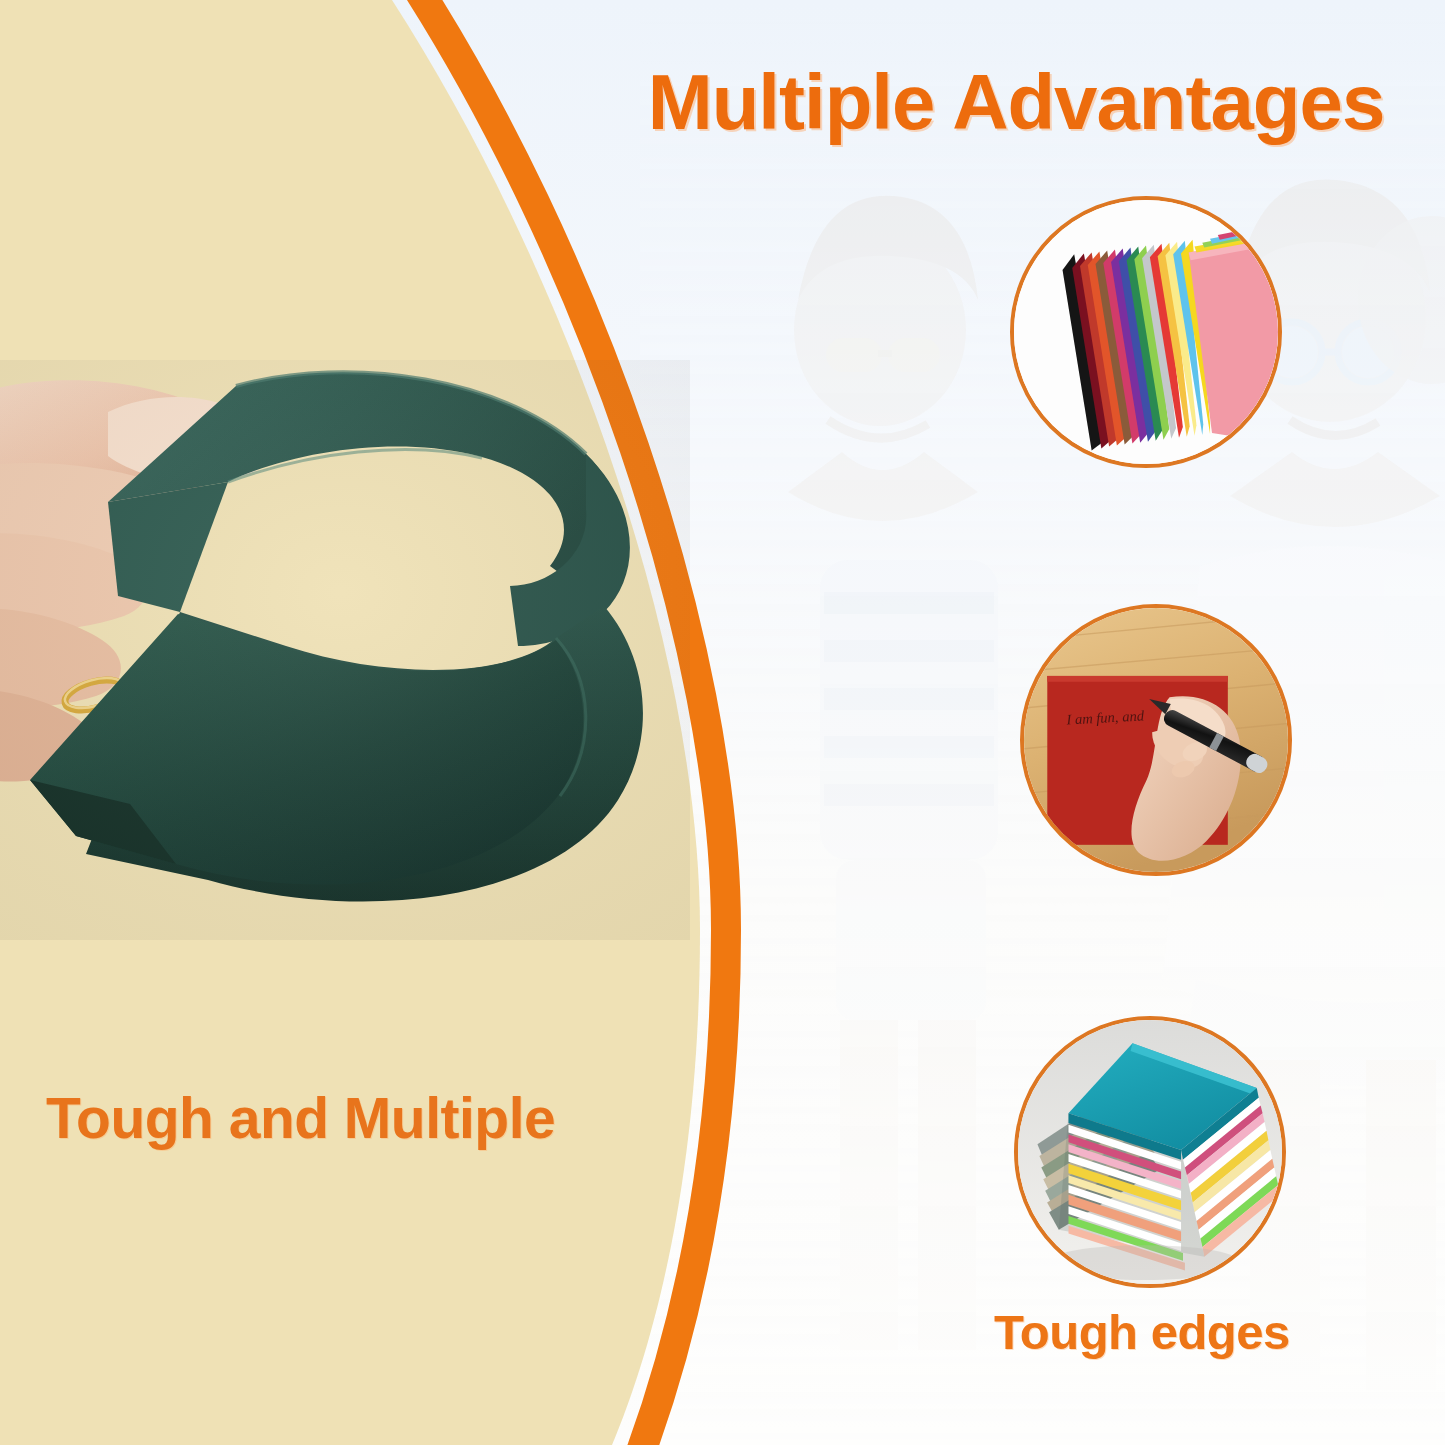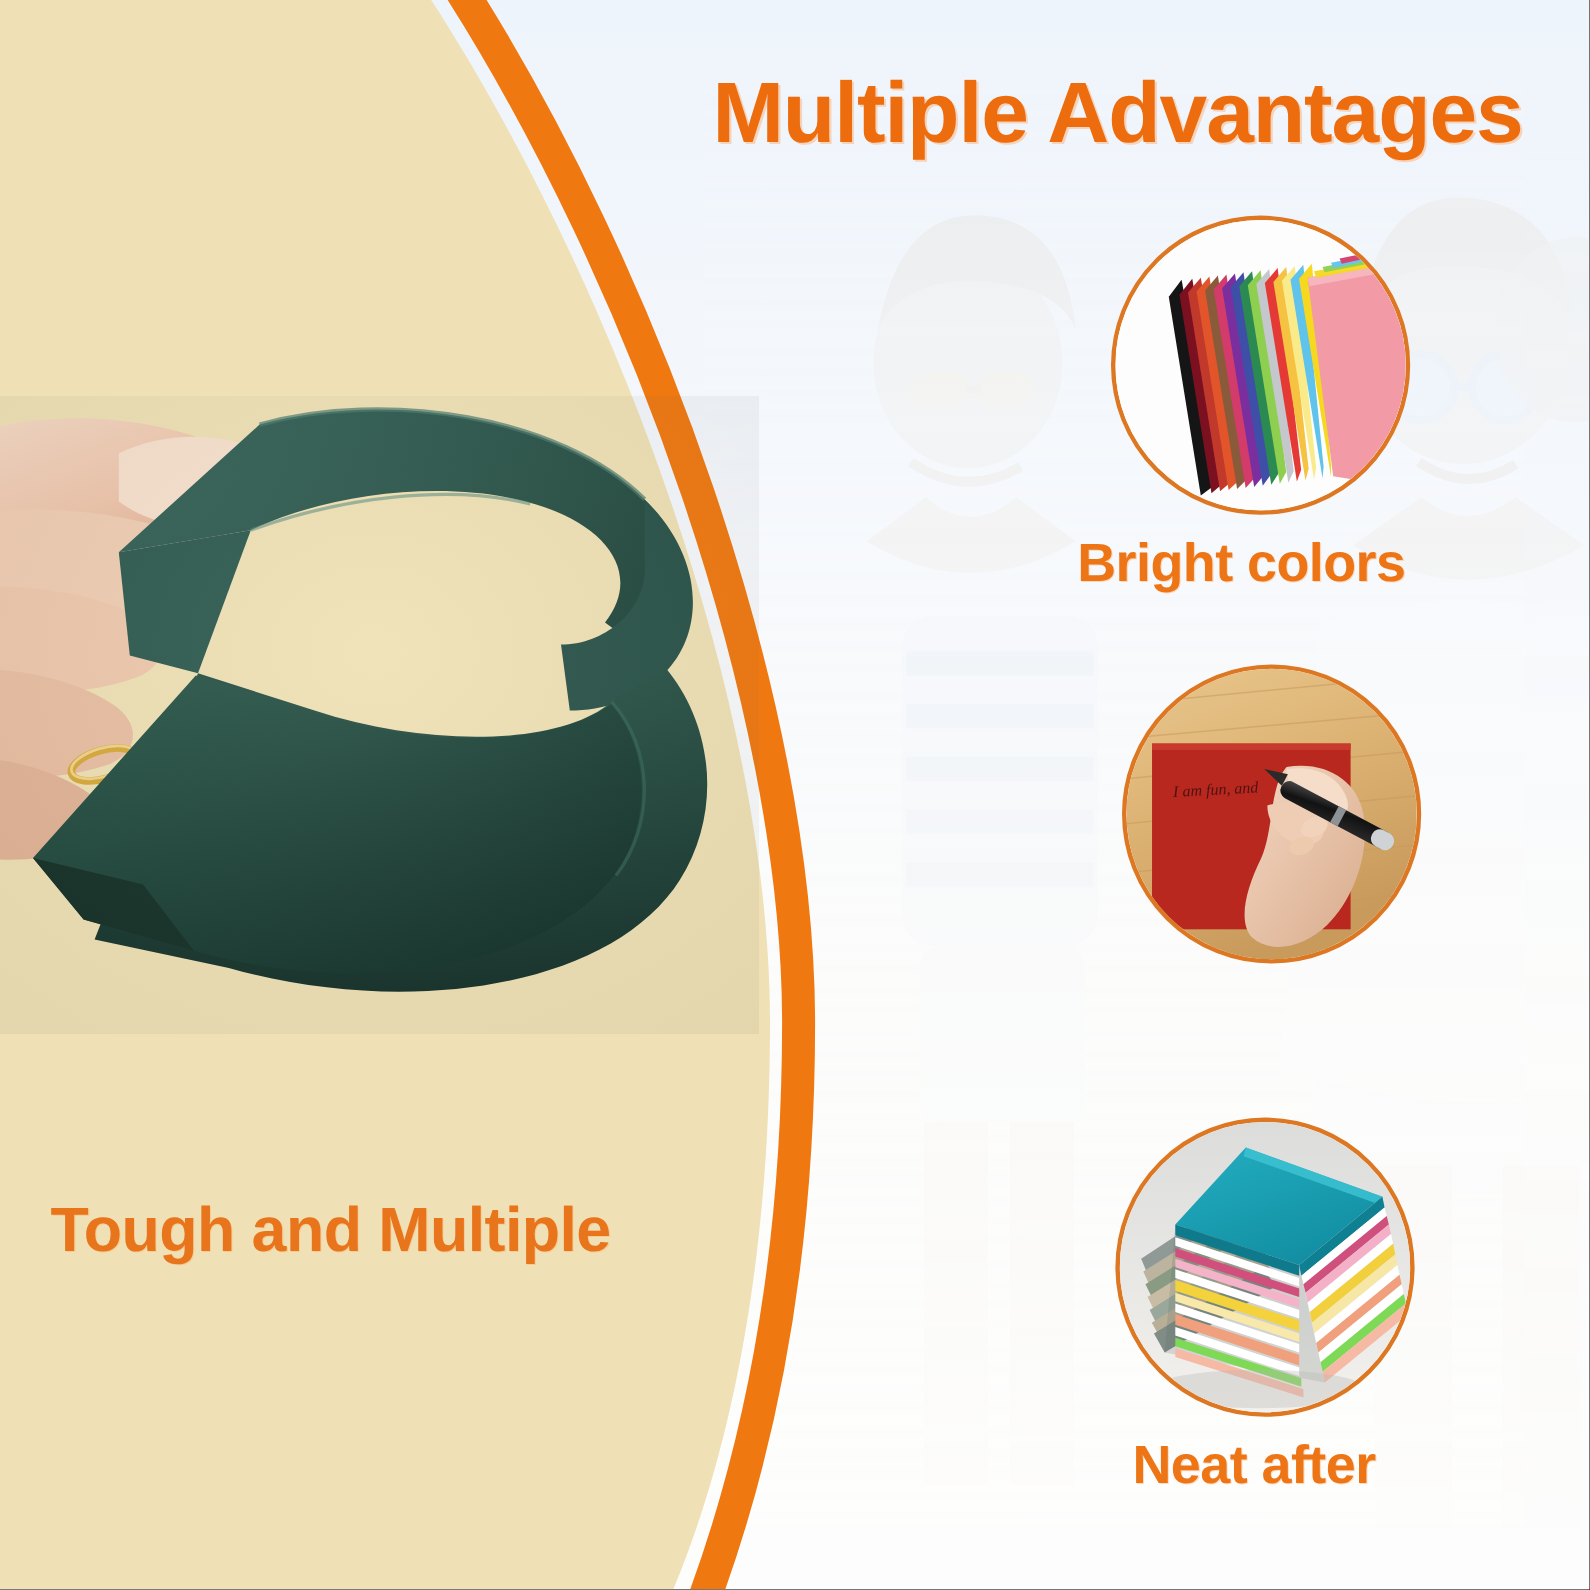--- a/index.html
+++ b/index.html
@@ -6,21 +6,21 @@
   html,body { width:1445px; height:1445px; }
   body {
     font-family:"Liberation Sans", sans-serif;
     background:#ffffff;
     overflow:hidden;
   }
   #poster {
     position:relative;
     width:1445px; height:1445px;
     overflow:hidden;
-    background:#000000;
+    background:#4c1d95;
   }
 
   
   .bg-right {
     position:absolute; inset:0;
     background:
       linear-gradient(180deg,#eef4fb 0%,#f5f8fc 32%,#fbfbfa 62%,#fdfdfc 100%);
   }
   .bg-photo {
     position:absolute; inset:0;
@@ -313,21 +313,20 @@
 
           <g opacity=".95">
             <path d="M182 48 L270 32 L272 38 L184 54 Z" fill="#f5d81f"></path>
             <path d="M190 44 L272 28 L274 33 L192 49 Z" fill="#8ecf4f"></path>
             <path d="M198 40 L274 25 L276 29 L200 45 Z" fill="#5fc3ec"></path>
             <path d="M206 36 L276 22 L276 26 L208 41 Z" fill="#d23b6a"></path>
           </g>
         </g>
       </svg>
     </div>
-    <div class="feature-label">Bright colors</div>
   </div>
 
   <div class="feature" id="feature-1">
     <div class="circle">
       <svg class="inner" viewBox="0 0 272 272">
         <defs>
           <linearGradient id="wood" x1="0" y1="0" x2="0.4" y2="1">
             <stop offset="0%" stop-color="#e9c78e"></stop>
             <stop offset="50%" stop-color="#dcb272"></stop>
             <stop offset="100%" stop-color="#c89a5c"></stop>
@@ -439,16 +438,16 @@
           <path d="M52 170 L168 208 L168 216 L52 178 Z" fill="#ffffff"></path>
           <path d="M52 180 L168 218 L168 228 L52 190 Z" fill="#f0a07c"></path>
           <path d="M52 192 L168 230 L168 238 L52 200 Z" fill="#ffffff"></path>
           <path d="M52 202 L170 240 L170 248 L52 210 Z" fill="#7ed957"></path>
           <path d="M52 212 L172 250 L172 258 L52 220 Z" fill="#f6b9a4"></path>
         </g>
 
         <ellipse cx="130" cy="250" rx="100" ry="18" fill="#b9b8b4" opacity=".35"></ellipse>
       </svg>
     </div>
-    <div class="feature-label">Neat after</div>
+    <div class="feature-label">Tough edges</div>
   </div>
 
 </div>
 
 </body></html>

